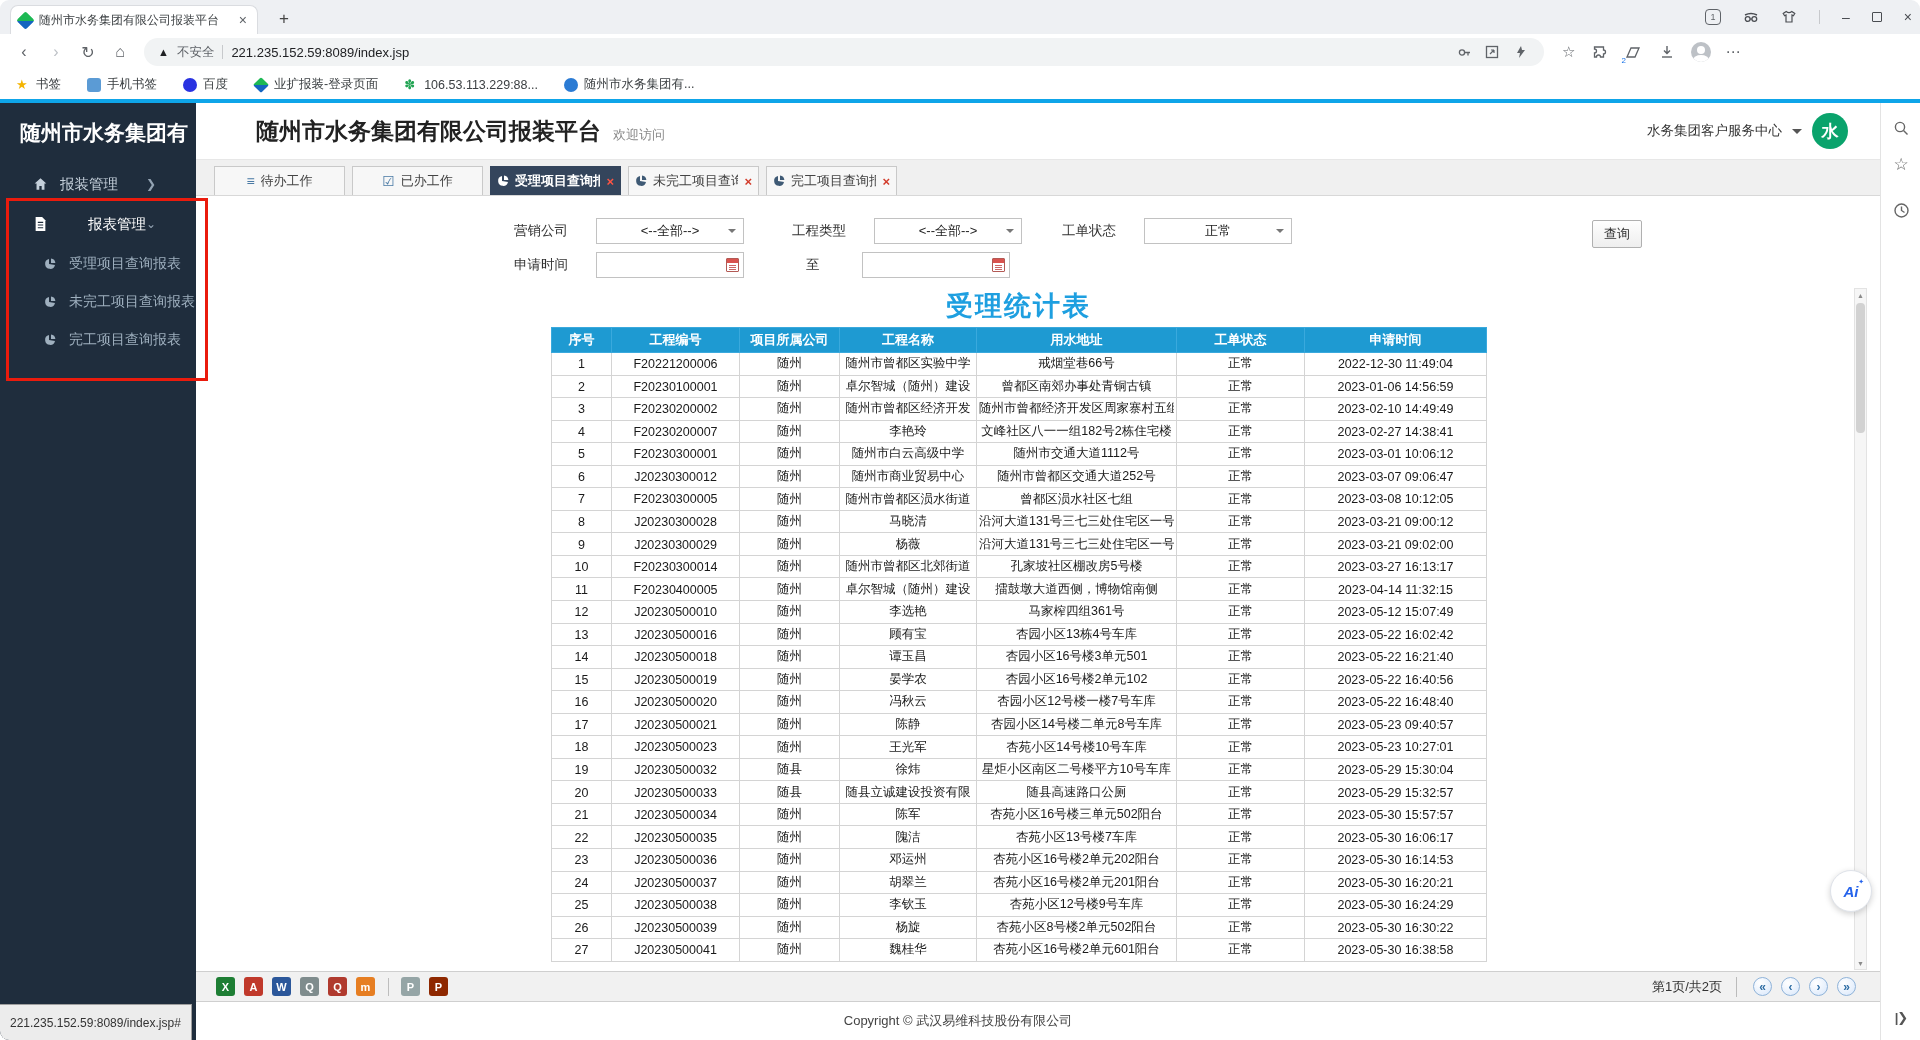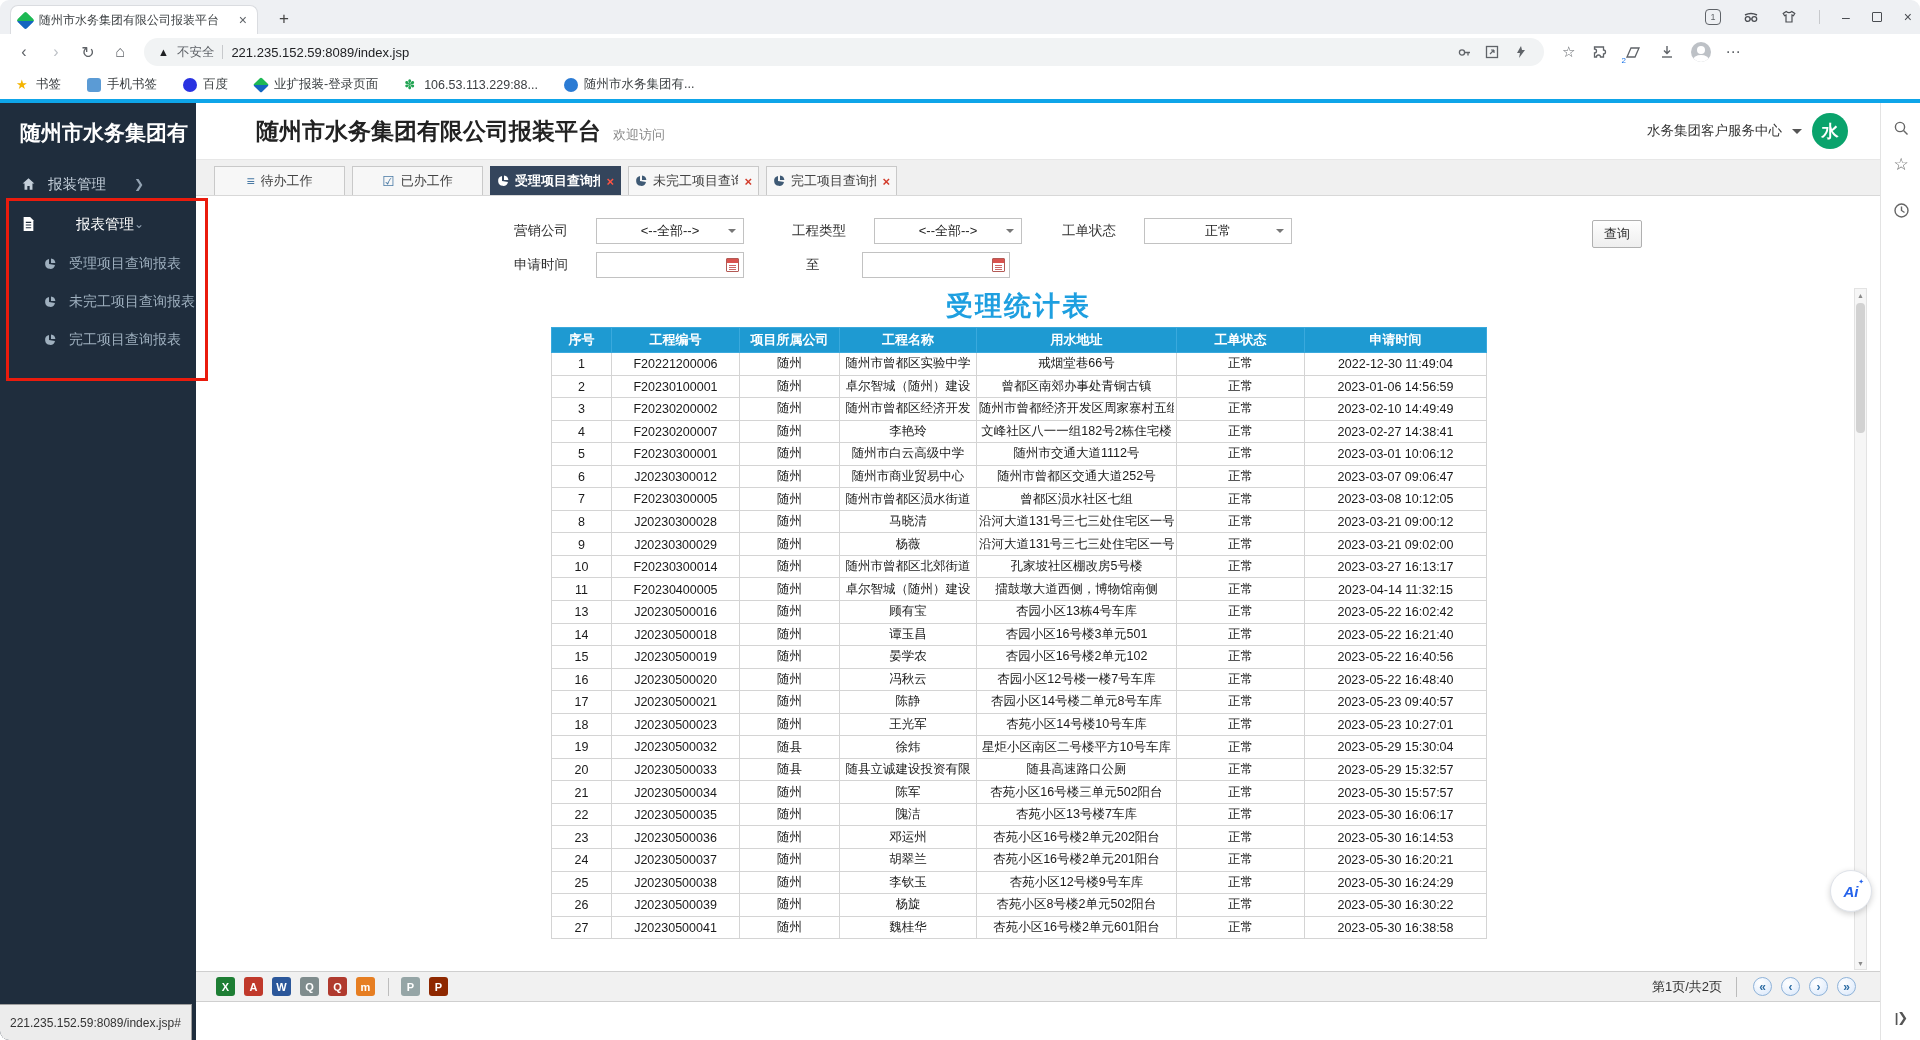--- a/index.html
+++ b/index.html
@@ -55,21 +55,21 @@
   .ic-phone { background:#5b9bd5; border-radius:3px; }
   .ic-baidu { background:#2932e1; border-radius:50%; }
   .ic-diamond { transform:rotate(45deg) scale(.8); border-radius:2px; background:linear-gradient(135deg,#1db954 50%,#1565c0 50%); }
   .ic-gear::before { content:"✽"; color:#21a453; font-size:13px; line-height:14px; }
   .ic-globe { background:#2b7bd4; border-radius:50%; }
 
   
   .sidebar { position:absolute; left:0; top:103px; width:196px; height:937px; background:#1f2d3d; }
   .side-title { height:56px; line-height:60px; padding-left:20px; color:#fff; font-size:21px;
                 font-weight:bold; white-space:nowrap; overflow:hidden; }
-  .menu-item { position:absolute; left:0; width:160px; height:38px; display:flex; align-items:center;
+  .menu-item { position:absolute; left:12px; width:160px; height:38px; display:flex; align-items:center;
                padding-left:20px; gap:12px; color:#c4cfda; font-size:14.5px; cursor:pointer; }
   .menu-item .chev { position:absolute; right:16px; font-size:12px; color:#93a3b3; }
   .menu-item.active { color:#fff; font-weight:normal;gap:40px; }
   .submenu-item { position:absolute; left:0; width:196px; height:38px; display:flex; align-items:center;
                   padding-left:42px; gap:11px; color:#9fb0bf; font-size:14px; cursor:pointer; }
   .mi-icon { width:16px; display:flex; justify-content:center; }
   .annotation-box { position:absolute; left:6px; top:198px; width:202px; height:183px;
                     border:3px solid #ea1b0d; z-index:30; pointer-events:none; }
 
   .page-header { position:absolute; left:196px; top:103px; width:1684px; height:57px; background:#fff;
@@ -524,20 +524,29 @@
             <tr>
               <td><span class="clip">11</span></td>
               <td><span class="clip">F20230400005</span></td>
               <td><span class="clip">随州</span></td>
               <td><span class="clip">卓尔智城（随州）建设</span></td>
               <td><span class="clip">擂鼓墩大道西侧，博物馆南侧</span></td>
               <td><span class="clip">正常</span></td>
               <td><span class="clip">2023-04-14 11:32:15</span></td>
             </tr>
             <tr>
+              <td><span class="clip">12</span></td>
+              <td><span class="clip">J20230500010</span></td>
+              <td><span class="clip">随州</span></td>
+              <td><span class="clip">李选艳</span></td>
+              <td><span class="clip">马家榨四组361号</span></td>
+              <td><span class="clip">正常</span></td>
+              <td><span class="clip">2023-05-12 15:07:49</span></td>
+            </tr>
+            <tr>
               <td><span class="clip">13</span></td>
               <td><span class="clip">J20230500016</span></td>
               <td><span class="clip">随州</span></td>
               <td><span class="clip">顾有宝</span></td>
               <td><span class="clip">杏园小区13栋4号车库</span></td>
               <td><span class="clip">正常</span></td>
               <td><span class="clip">2023-05-22 16:02:42</span></td>
             </tr>
             <tr>
               <td><span class="clip">14</span></td>
@@ -693,20 +702,23 @@
       <span class="pgsep"></span>
       <span id="pgbtns" style="display:flex; gap:9px;">
           <span class="pgbtn">«</span>
           <span class="pgbtn">‹</span>
           <span class="pgbtn">›</span>
           <span class="pgbtn">»</span>
         </span>
     </div>
   </div>
 
+  <div class="footer">
+    <span>Copyright © 武汉易维科技股份有限公司</span>
+  </div>
 
   <div class="status-bubble">221.235.152.59:8089/index.jsp#</div>
 
   <div class="rail">
     <span class="rail-ic" style="top:10px">
       <svg width="17" height="17" viewBox="0 0 17 17">
           <circle cx="7" cy="7" r="4.6" fill="none" stroke="#666" stroke-width="1.4"></circle>
           <path d="M10.5 10.5 L14.5 14.5" stroke="#666" stroke-width="1.4"></path>
         </svg>
     </span>

